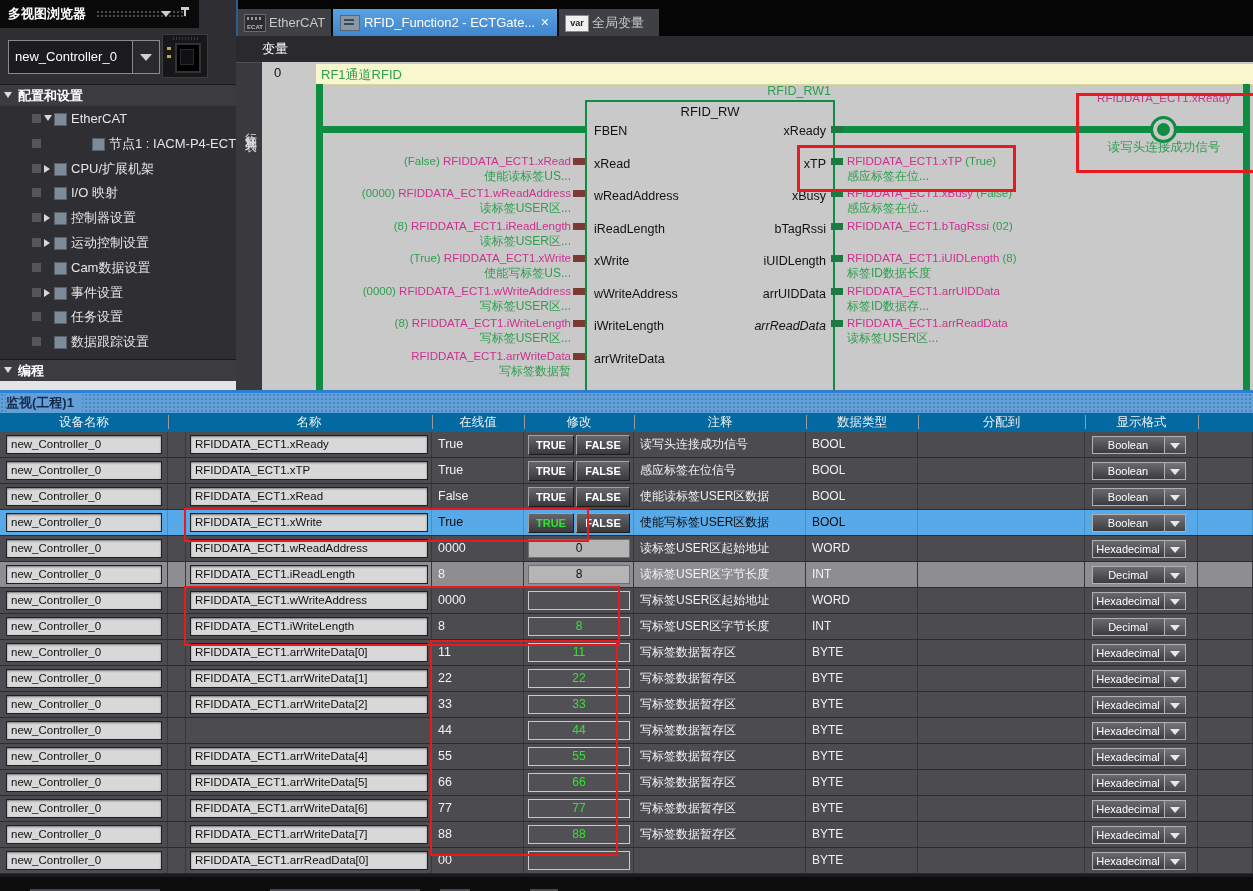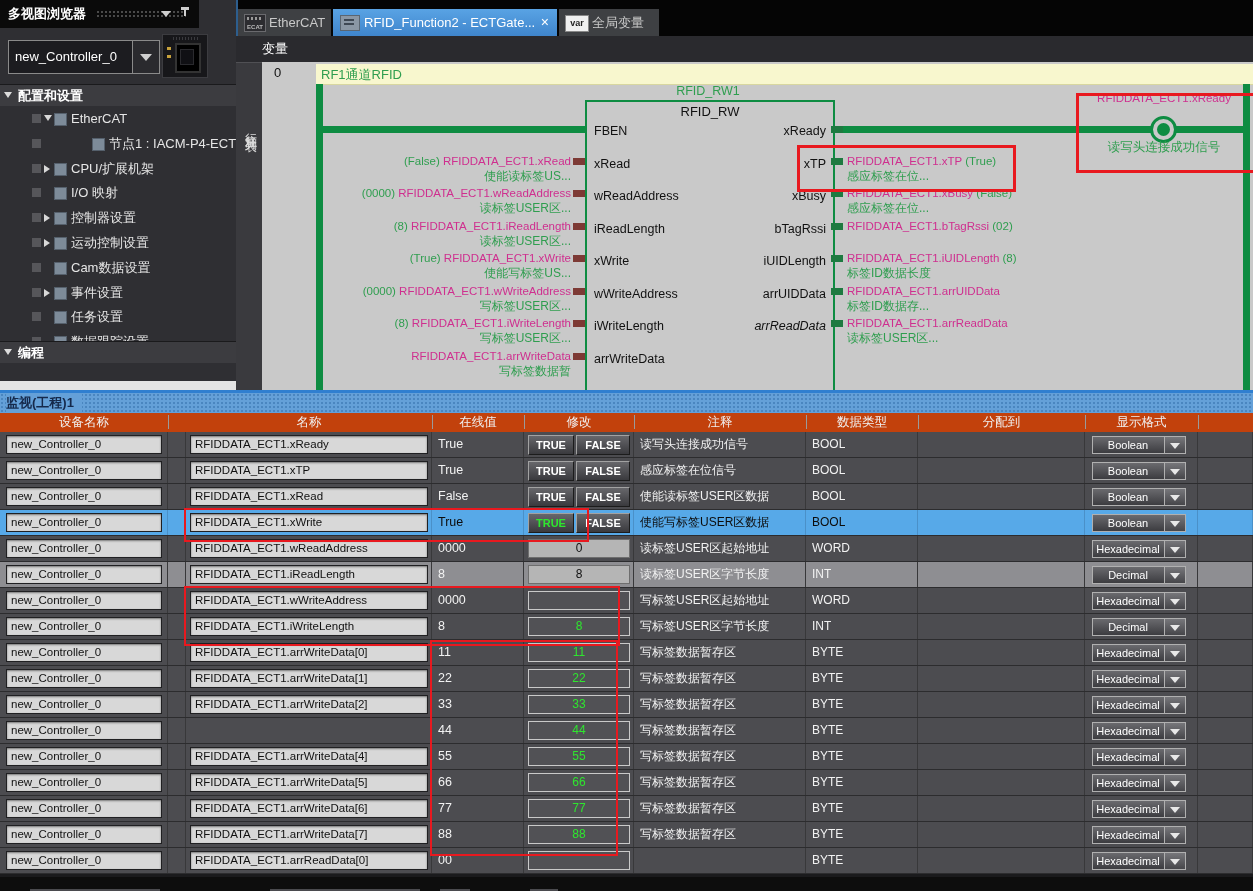--- a/index.html
+++ b/index.html
@@ -64,21 +64,21 @@
   #ed-toolbar .lbl{position:absolute;left:26px;top:0;line-height:26px;}
   #rowcomment-strip{left:236px;top:63px;width:26px;height:327px;background:#3a3a3e;color:#dcdcdc;font-size:12px;}
   #rowcomment-strip .vt{position:absolute;left:6px;top:60px;writing-mode:vertical-rl;letter-spacing:2px;}
   #canvas{left:262px;top:62px;width:991px;height:328px;background:#c9c9c9;overflow:hidden;}
   #rung-no{left:12px;top:3px;color:#111;font-size:13px;}
   #rung-comment{left:54px;top:2px;width:937px;height:20px;background:#f8f7ce;border-bottom:1px solid #d8d7a0;}
   #rung-comment span{position:absolute;left:5px;top:2px;font-size:13px;color:#2f9e4f;}
   .rail{position:absolute;width:7px;background:#0e8c42;}
   .wire{position:absolute;height:7px;background:#0e8c42;}
   #fb-box{left:323px;top:38px;width:246px;height:290px;border:2px solid #0e8c42;}
-  #fb-instance{left:323px;top:22px;width:246px;text-align:center;color:#2f9e4f;font-size:12.5px;}
+  #fb-instance{left:323px;top:22px;width:246px;text-align:right;color:#2f9e4f;font-size:12.5px;}
   #fb-type{position:absolute;left:0;right:0;top:2px;text-align:center;color:#111;font-size:13px;}
   .pin{}
   .fbpin{position:absolute;color:#111;font-size:12.5px;height:16px;line-height:16px;}
   .fbpin.l{left:7px;}
   .fbpin.r{right:7px;text-align:right;}
   .stub{position:absolute;width:12px;height:7px;}
   .stub.l{background:#7d3a35;}
   .stub.r{background:#1e7a40;}
   .conn-line{position:absolute;height:15px;line-height:15px;font-size:11.5px;white-space:nowrap;}
   .conn-line .gv{color:#2f9e4f;}
@@ -91,21 +91,21 @@
   #xready-cmt{left:806px;top:77px;width:192px;text-align:center;color:#2f9e4f;font-size:12.5px;}
   .redbox{position:absolute;border:3px solid #e8191f;pointer-events:none;z-index:50;}
 
   
   #watch{left:0;top:390px;width:1253px;height:487px;background:#1a1a1c;}
   #watch-blue{left:0;top:0;width:1253px;height:3px;background:#2f7fd0;}
   #watch-title{left:0;top:3px;width:1253px;height:20px;background:#64a0d8;
     background-image:radial-gradient(circle,#4a86c0 1px,transparent 1.1px);background-size:4px 4px;}
   #watch-title .lbl{position:absolute;left:6px;top:0;line-height:20px;font-size:13px;font-weight:bold;color:#15294b;
     background:#64a0d8;padding-right:8px;}
-  #watch-hdr{left:0;top:23px;width:1253px;height:19px;background:#c2410c;color:#f0f0f0;font-size:12.5px;}
+  #watch-hdr{left:0;top:23px;width:1253px;height:19px;background:#0369a1;color:#f0f0f0;font-size:12.5px;}
   .hcell{position:absolute;top:0;line-height:19px;text-align:center;}
   .hsep{position:absolute;top:2px;width:1px;height:14px;background:#9a9a9a;}
   #watch-rows{left:0;top:42px;width:1253px;height:442px;}
   .wrow{position:absolute;left:0;width:1253px;height:26px;background:#4c4c50;border-bottom:1px solid #2c2c2e;box-sizing:border-box;}
   .wrow.light{background:#8e8e92;}
   .wrow.selected{background:#57a9e8;}
   .wcell{position:absolute;top:0;height:25px;border-right:1px solid #38383a;box-sizing:border-box;}
   .wrow.selected .wcell{border-right-color:#4a90c8;}
   .field{position:absolute;top:3px;height:19px;background:#d8d8d8;border:1px solid #202022;box-sizing:border-box;
     color:#111;font-size:11.5px;line-height:17px;padding-left:4px;white-space:nowrap;overflow:hidden;
@@ -207,21 +207,21 @@
           <span class="sq"></span>
           <span class="tree-ico" style="left: 54px;"></span>
           <span style="position: absolute; left: 71px; white-space: nowrap;">任务设置</span>
         </div>
         <div class="tree-row" style="top: 223.2px;">
           <span class="sq"></span>
           <span class="tree-ico" style="left: 54px;"></span>
           <span style="position: absolute; left: 71px; white-space: nowrap;">数据跟踪设置</span>
         </div>
       </div>
-    <div class="section-hdr abs" style="top:341px;padding-left:16px;">
+    <div class="section-hdr abs" style="top:359px;padding-left:16px;">
       <span class="car"></span>
       <span class="lbl">编程</span>
     </div>
     <div id="prog-strip" class="abs"></div>
   </div>
   <div id="splitter" class="abs"></div>
 
   <div id="tabstrip" class="abs">
     <div class="tab inactive" style="left:0;width:93px;">
       <span class="ecat-ico">

